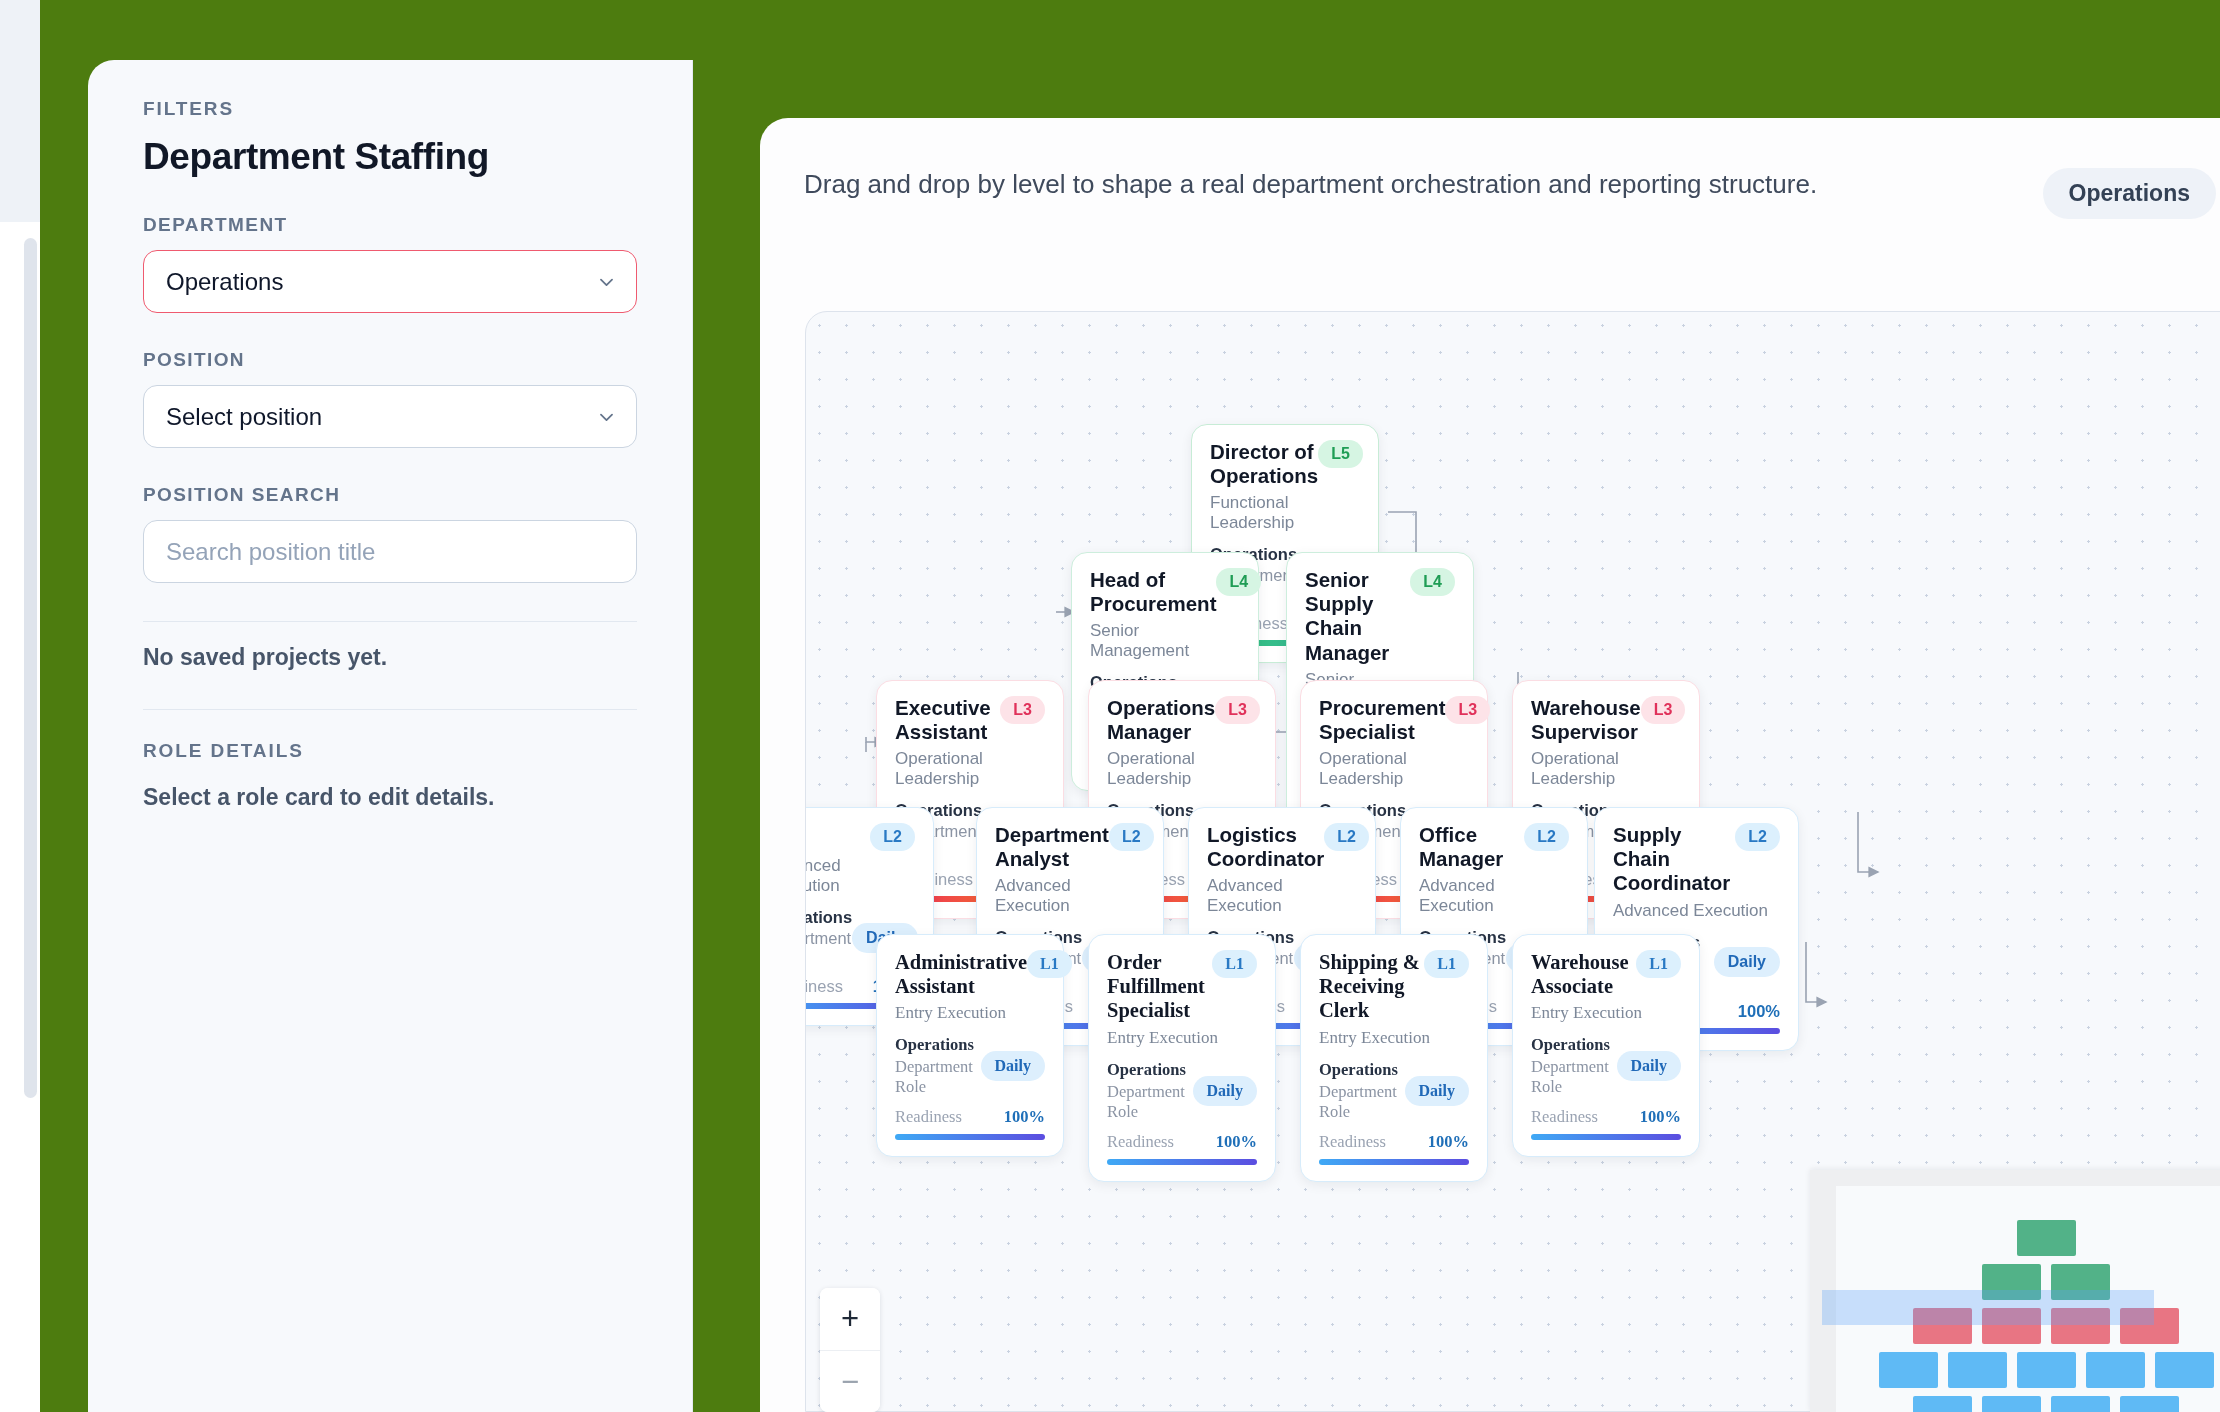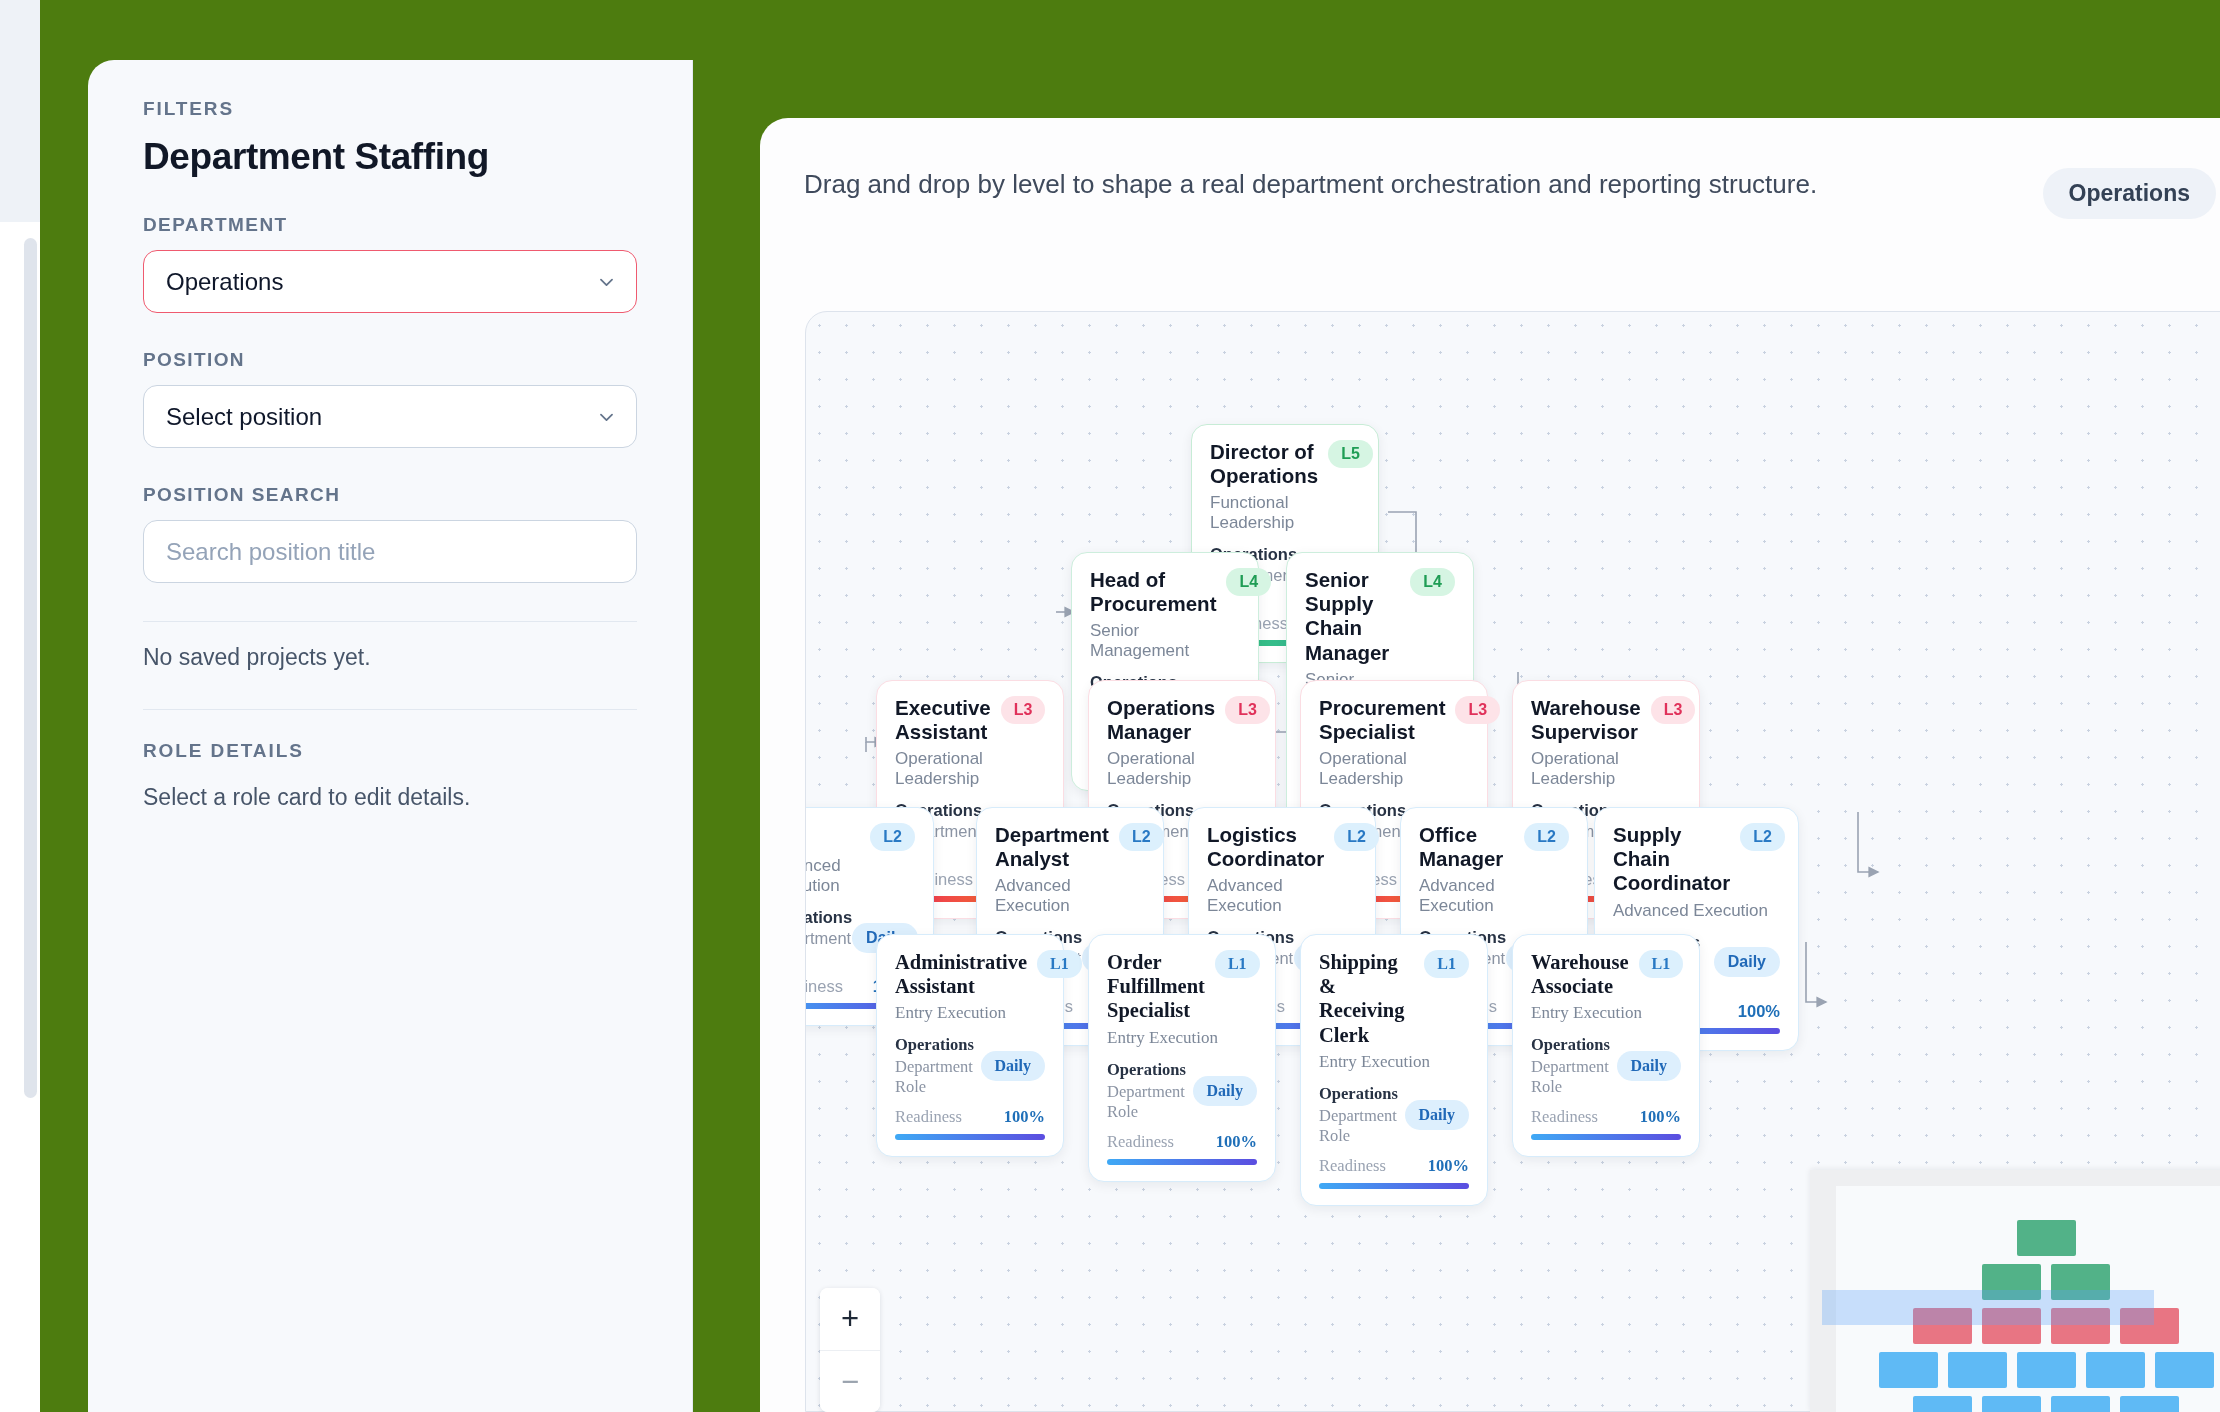--- a/index.html
+++ b/index.html
@@ -61,21 +61,21 @@
   }
   .field .chev svg{ display:block; }
   .field.placeholder{ color:#94a3b8; }
   .hr{ height:1px; background:#e2e8f0; margin:38px 0 0 0; }
   .row-between{ display:flex; align-items:center; justify-content:space-between; margin-top:30px;}
   .btn-save{
     background:#111827; color:#fff; border:none; border-radius:999px;
     font-size:22px; font-weight:700; padding:14px 34px; cursor:pointer;
     font-family:"Liberation Sans", sans-serif;
   }
-  .sb-muted{ font-size:23px; color:#475569; margin-top:22px; }
+  .sb-muted{ font-size:23px; color:#475569; margin-top:22px;font-weight:bold; }
 
   
   #studio{
     position:absolute; left:720px; top:118px; width:1500px; height:1294px;
     background:#fdfdfe; border-radius:28px 0 0 0;
     box-shadow:0 1px 0 rgba(15,23,42,.04);
     overflow:hidden;
   }
   #studio-head{ padding:38px 44px 0 44px; position:relative; }
   .st-kicker{
@@ -102,21 +102,21 @@
     background-size:27px 27px;
   }
 
   .node{
     position:absolute;
     background:#fff;
     border-radius:16px;
     box-shadow:0 3px 12px rgba(15,23,42,.07);
     padding:15px 18px 16px 18px;
   }
-  .node .t-row{ display:flex; align-items:flex-start; justify-content:space-between; gap:10px;}
+  .node .t-row{ display:flex; align-items:flex-start; justify-content:space-between; }
   .node .title{ font-size:20.5px; font-weight:700; color:#111827; line-height:1.18; }
   .node .sub{ font-size:17px; color:#7c8798; margin-top:5px; }
   .node .mid{ display:flex; align-items:center; justify-content:space-between; margin-top:12px; }
   .node .dept{ font-size:16.5px; font-weight:700; color:#273244; }
   .node .deptrole{ font-size:16.5px; color:#8b94a4; margin-top:2px; }
   .node .rd-row{ display:flex; align-items:center; justify-content:space-between; margin-top:10px;}
   .node .rd-lab{ font-size:16.5px; color:#9aa3b2; }
   .node .rd-val{ font-size:16.5px; font-weight:700; }
   .bar{ height:6px; border-radius:4px; margin-top:7px; }
 

